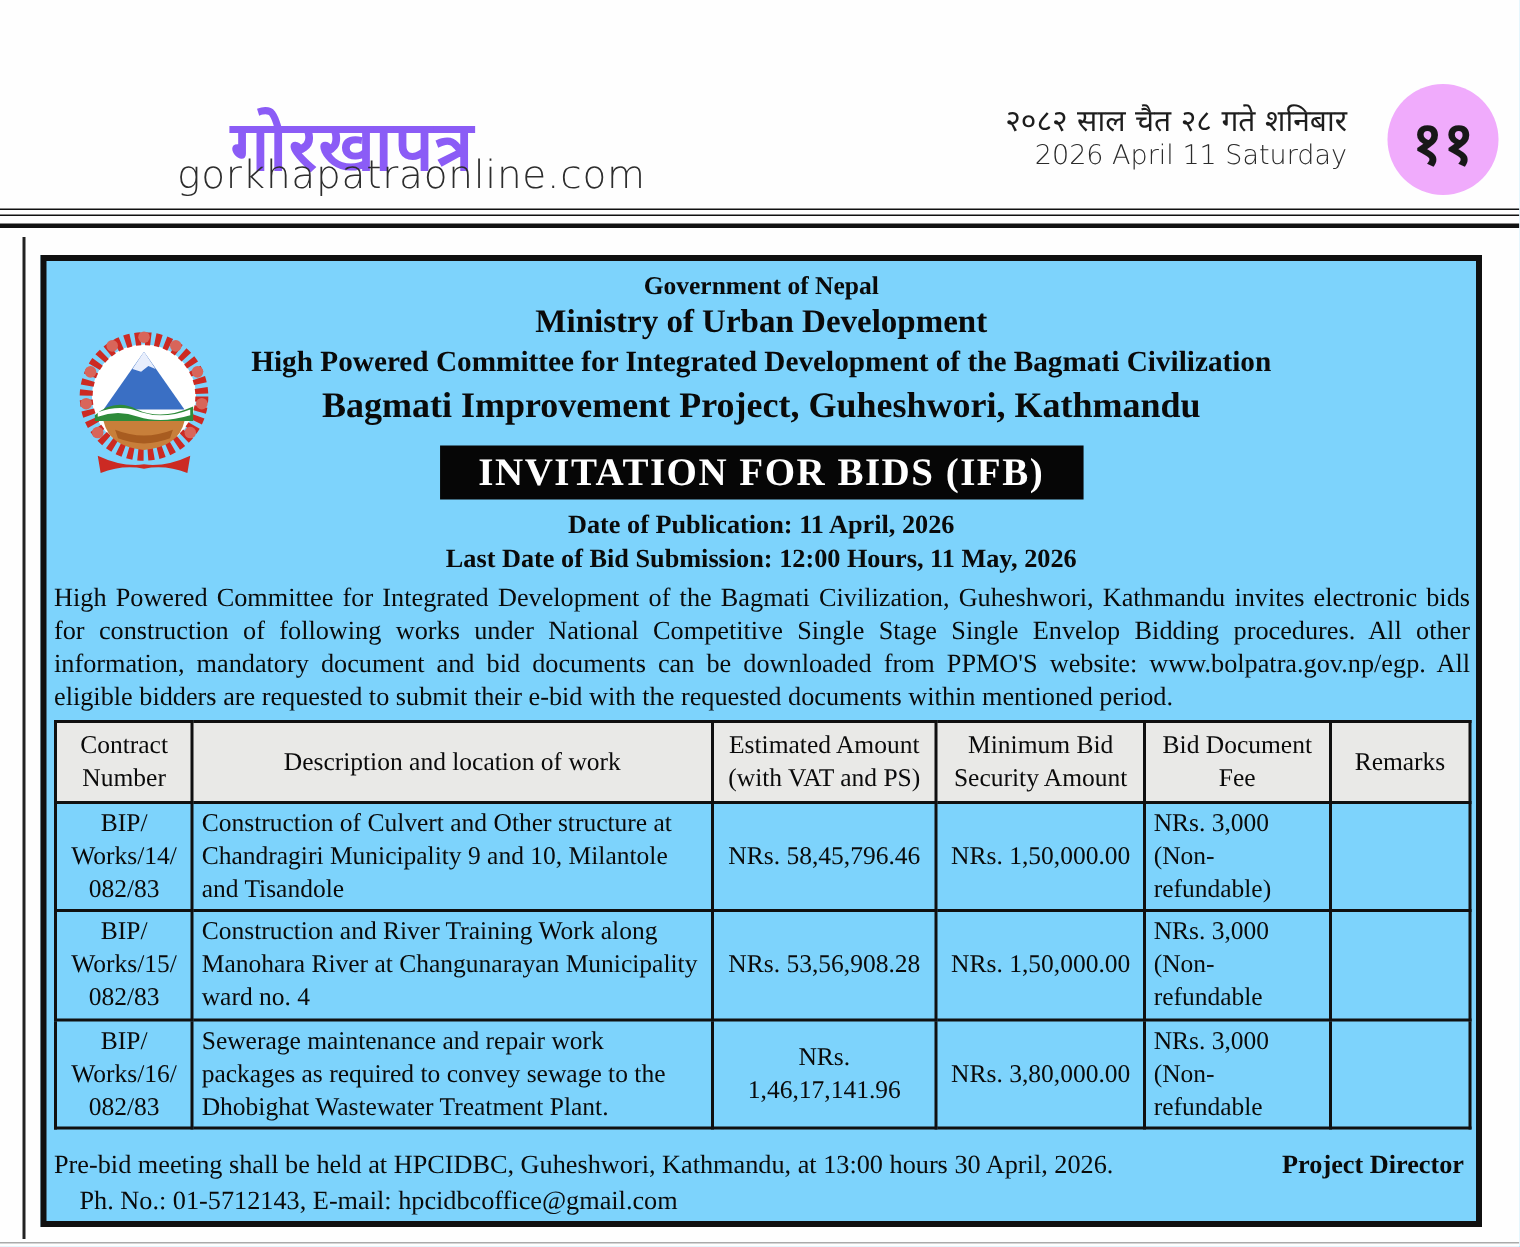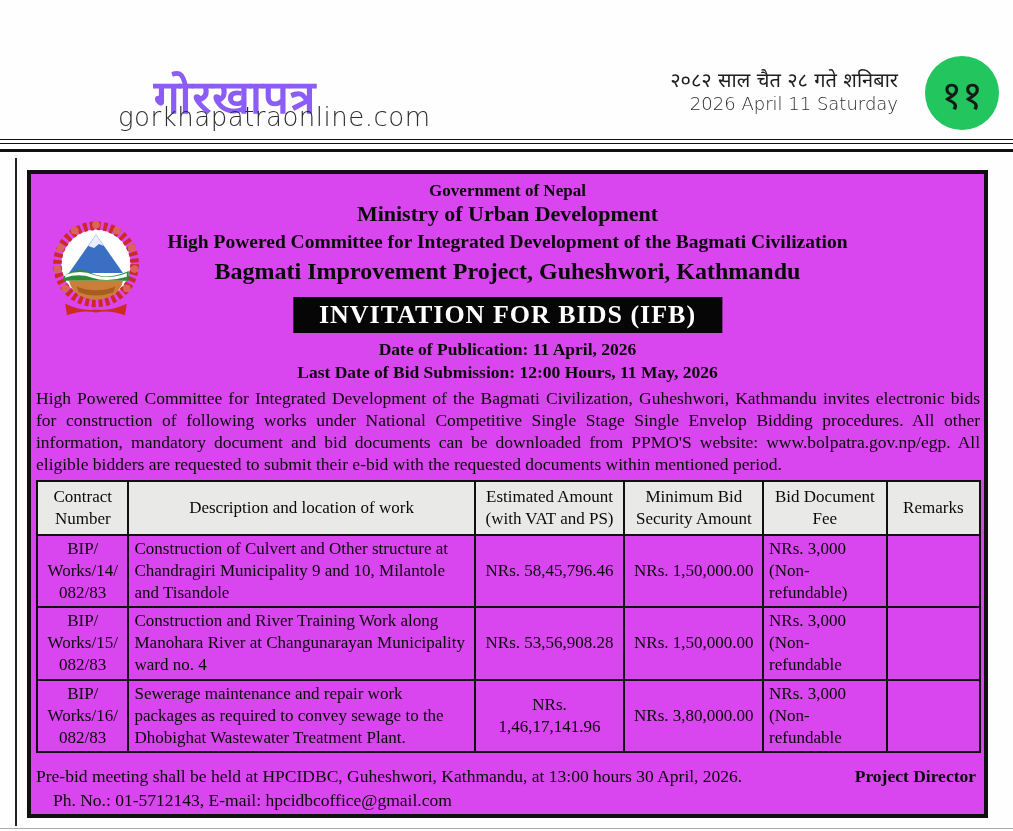--- a/index.html
+++ b/index.html
@@ -9,33 +9,33 @@
   
   .masthead-logo { position:absolute; left:0; top:64px; width:470px; text-align:center;
     font-family:"DejaVu Sans", sans-serif; font-weight:700; font-size:46px; letter-spacing:1px; color:#8b5cf6; }
   .masthead-site { position:absolute; left:118px; top:102px; width:250px;
     font-family:"DejaVu Sans", sans-serif; font-weight:300; font-size:26px; color:#2d2d2d; letter-spacing:0.5px; }
   .date-np { position:absolute; right:115px; top:66px; font-family:"DejaVu Sans", sans-serif;
     font-size:20px; color:#1d1d1d; text-align:right; }
   .date-en { position:absolute; right:115px; top:93px; font-family:"DejaVu Sans", sans-serif;
     font-weight:300; font-size:18px; color:#2b2b2b; text-align:right; }
   .page-circle { position:absolute; left:925px; top:56px; width:74px; height:74px; border-radius:50%;
-    background:#22c55e; display:flex; align-items:center; justify-content:center;
-    font-family:"DejaVu Sans", sans-serif; font-weight:400; font-size:40px; color:#181818; }
+    background:#f0abfc; display:flex; align-items:center; justify-content:center;
+    font-family:"DejaVu Sans", sans-serif; font-weight:700; font-size:40px; color:#181818; }
 
   
   .rule { position:absolute; left:0; width:1013px; background:#111; }
   .rule1 { top:139px; height:1px; }
   .rule2 { top:143px; height:1px; }
   .rule3 { top:149px; height:3px; }
   .vrule { position:absolute; left:15px; top:158px; width:2px; height:668px; background:#222; }
   .bottom-rule { position:absolute; left:0; top:828px; width:1013px; height:1px; background:#aaa; }
 
   
-  .notice { position:absolute; left:27px; top:170px; width:961px; height:648px; border:4px solid #101010; background:#d946ef; }
+  .notice { position:absolute; left:27px; top:170px; width:961px; height:648px; border:4px solid #101010; background:#7dd3fc; }
   .c { position:absolute; left:0; width:100%; text-align:center; }
   .gov      { top:7px;   font-size:17px; font-weight:700; }
   .ministry { top:27px;  font-size:22px; font-weight:700; }
   .committee{ top:57px;  font-size:19.5px; font-weight:700; }
   .project  { top:84px;  font-size:24px; font-weight:700; }
   .banner { position:absolute; top:123px; left:50%; transform:translateX(-50%); background:#060606; color:#fff;
     font-size:26px; font-weight:700; letter-spacing:1px; padding:3px 26px; white-space:nowrap; }
   .pubdate  { top:165px; font-size:17.5px; font-weight:700; }
   .lastdate { top:188px; font-size:17.5px; font-weight:700;font-family:Liberation Serif, serif; }
   .intro { position:absolute; top:213px; left:5px; width:944px; font-size:17.5px; line-height:1.26; text-align:justify; }

